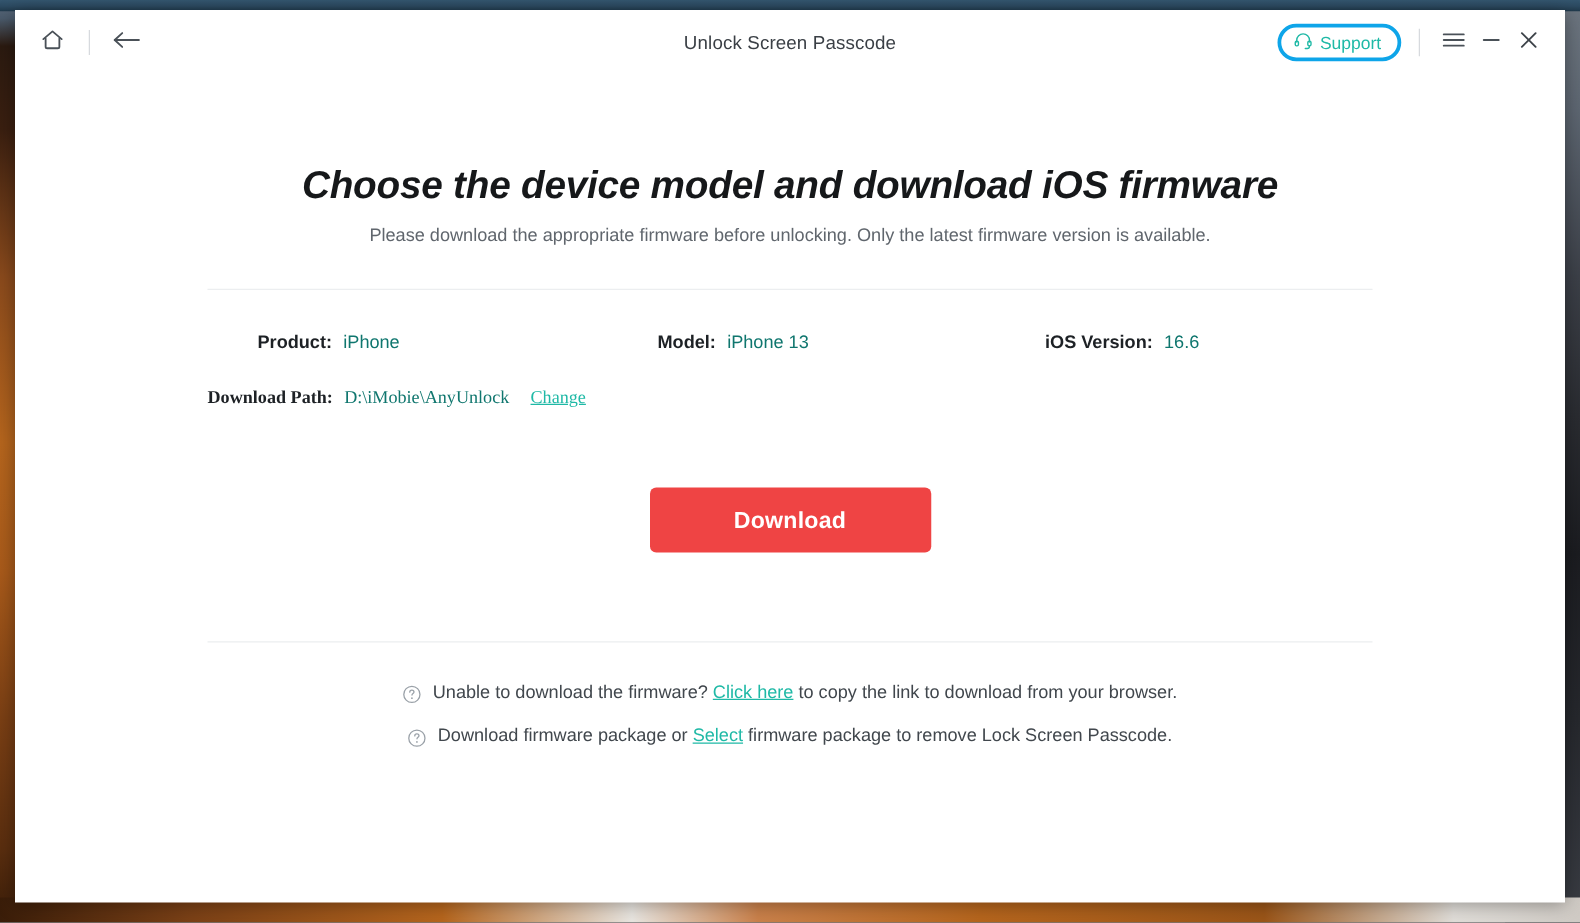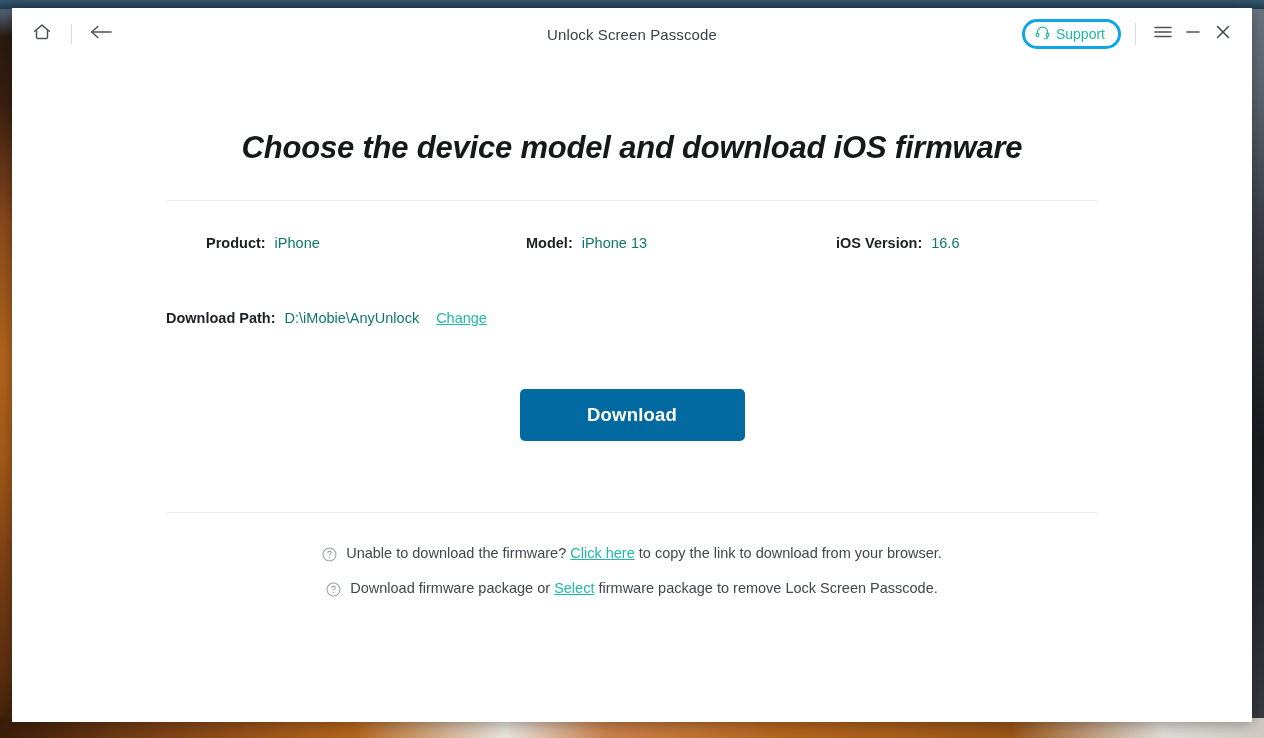--- a/index.html
+++ b/index.html
@@ -184,21 +184,21 @@
     padding: 0 64px;
   }
 
   .info-row {
     display: flex;
     align-items: baseline;
     font-size: 14.5px;
     color: #2e3338;
   }
   .info-row.first { margin-top: 34px; }
-  .info-row.second { margin-top: 59px; }
+  .info-row.second { margin-top: 28px; font-family: Liberation Serif, serif; }
 
   .field { display: flex; align-items: baseline; }
   .field-label {
     font-weight: bold;
     color: #1d2125;
     white-space: nowrap;
   }
   .field-value {
     margin-left: 9px;
     color: #0f766e;
@@ -219,21 +219,21 @@
 
   .btn-wrap {
     display: flex;
     justify-content: center;
     margin-top: 63px;
   }
 
   .download-btn {
     width: 225px;
     height: 52px;
-    background: #0369a1;
+    background: #ef4444;
     border: none;
     border-radius: 5px;
     color: #ffffff;
     font-size: 18.5px;
     font-weight: bold;
     font-family: "Liberation Sans", sans-serif;
     cursor: pointer;
     letter-spacing: .2px;
   }
 
@@ -348,20 +348,21 @@
           </svg>
         </span>
       </div>
     </div>
   </div>
 
   <div class="content">
 
     <div class="headline">Choose the device model and download iOS firmware</div>
 
+    <div class="subhead">Please download the appropriate firmware before unlocking. Only the latest firmware version is available.</div>
 
     <div class="divider top"></div>
 
     <div class="info-block">
 
       <div class="info-row first">
 
         <div class="field col-product">
           <span class="field-label">Product:</span>
           <span class="field-value">iPhone</span>

